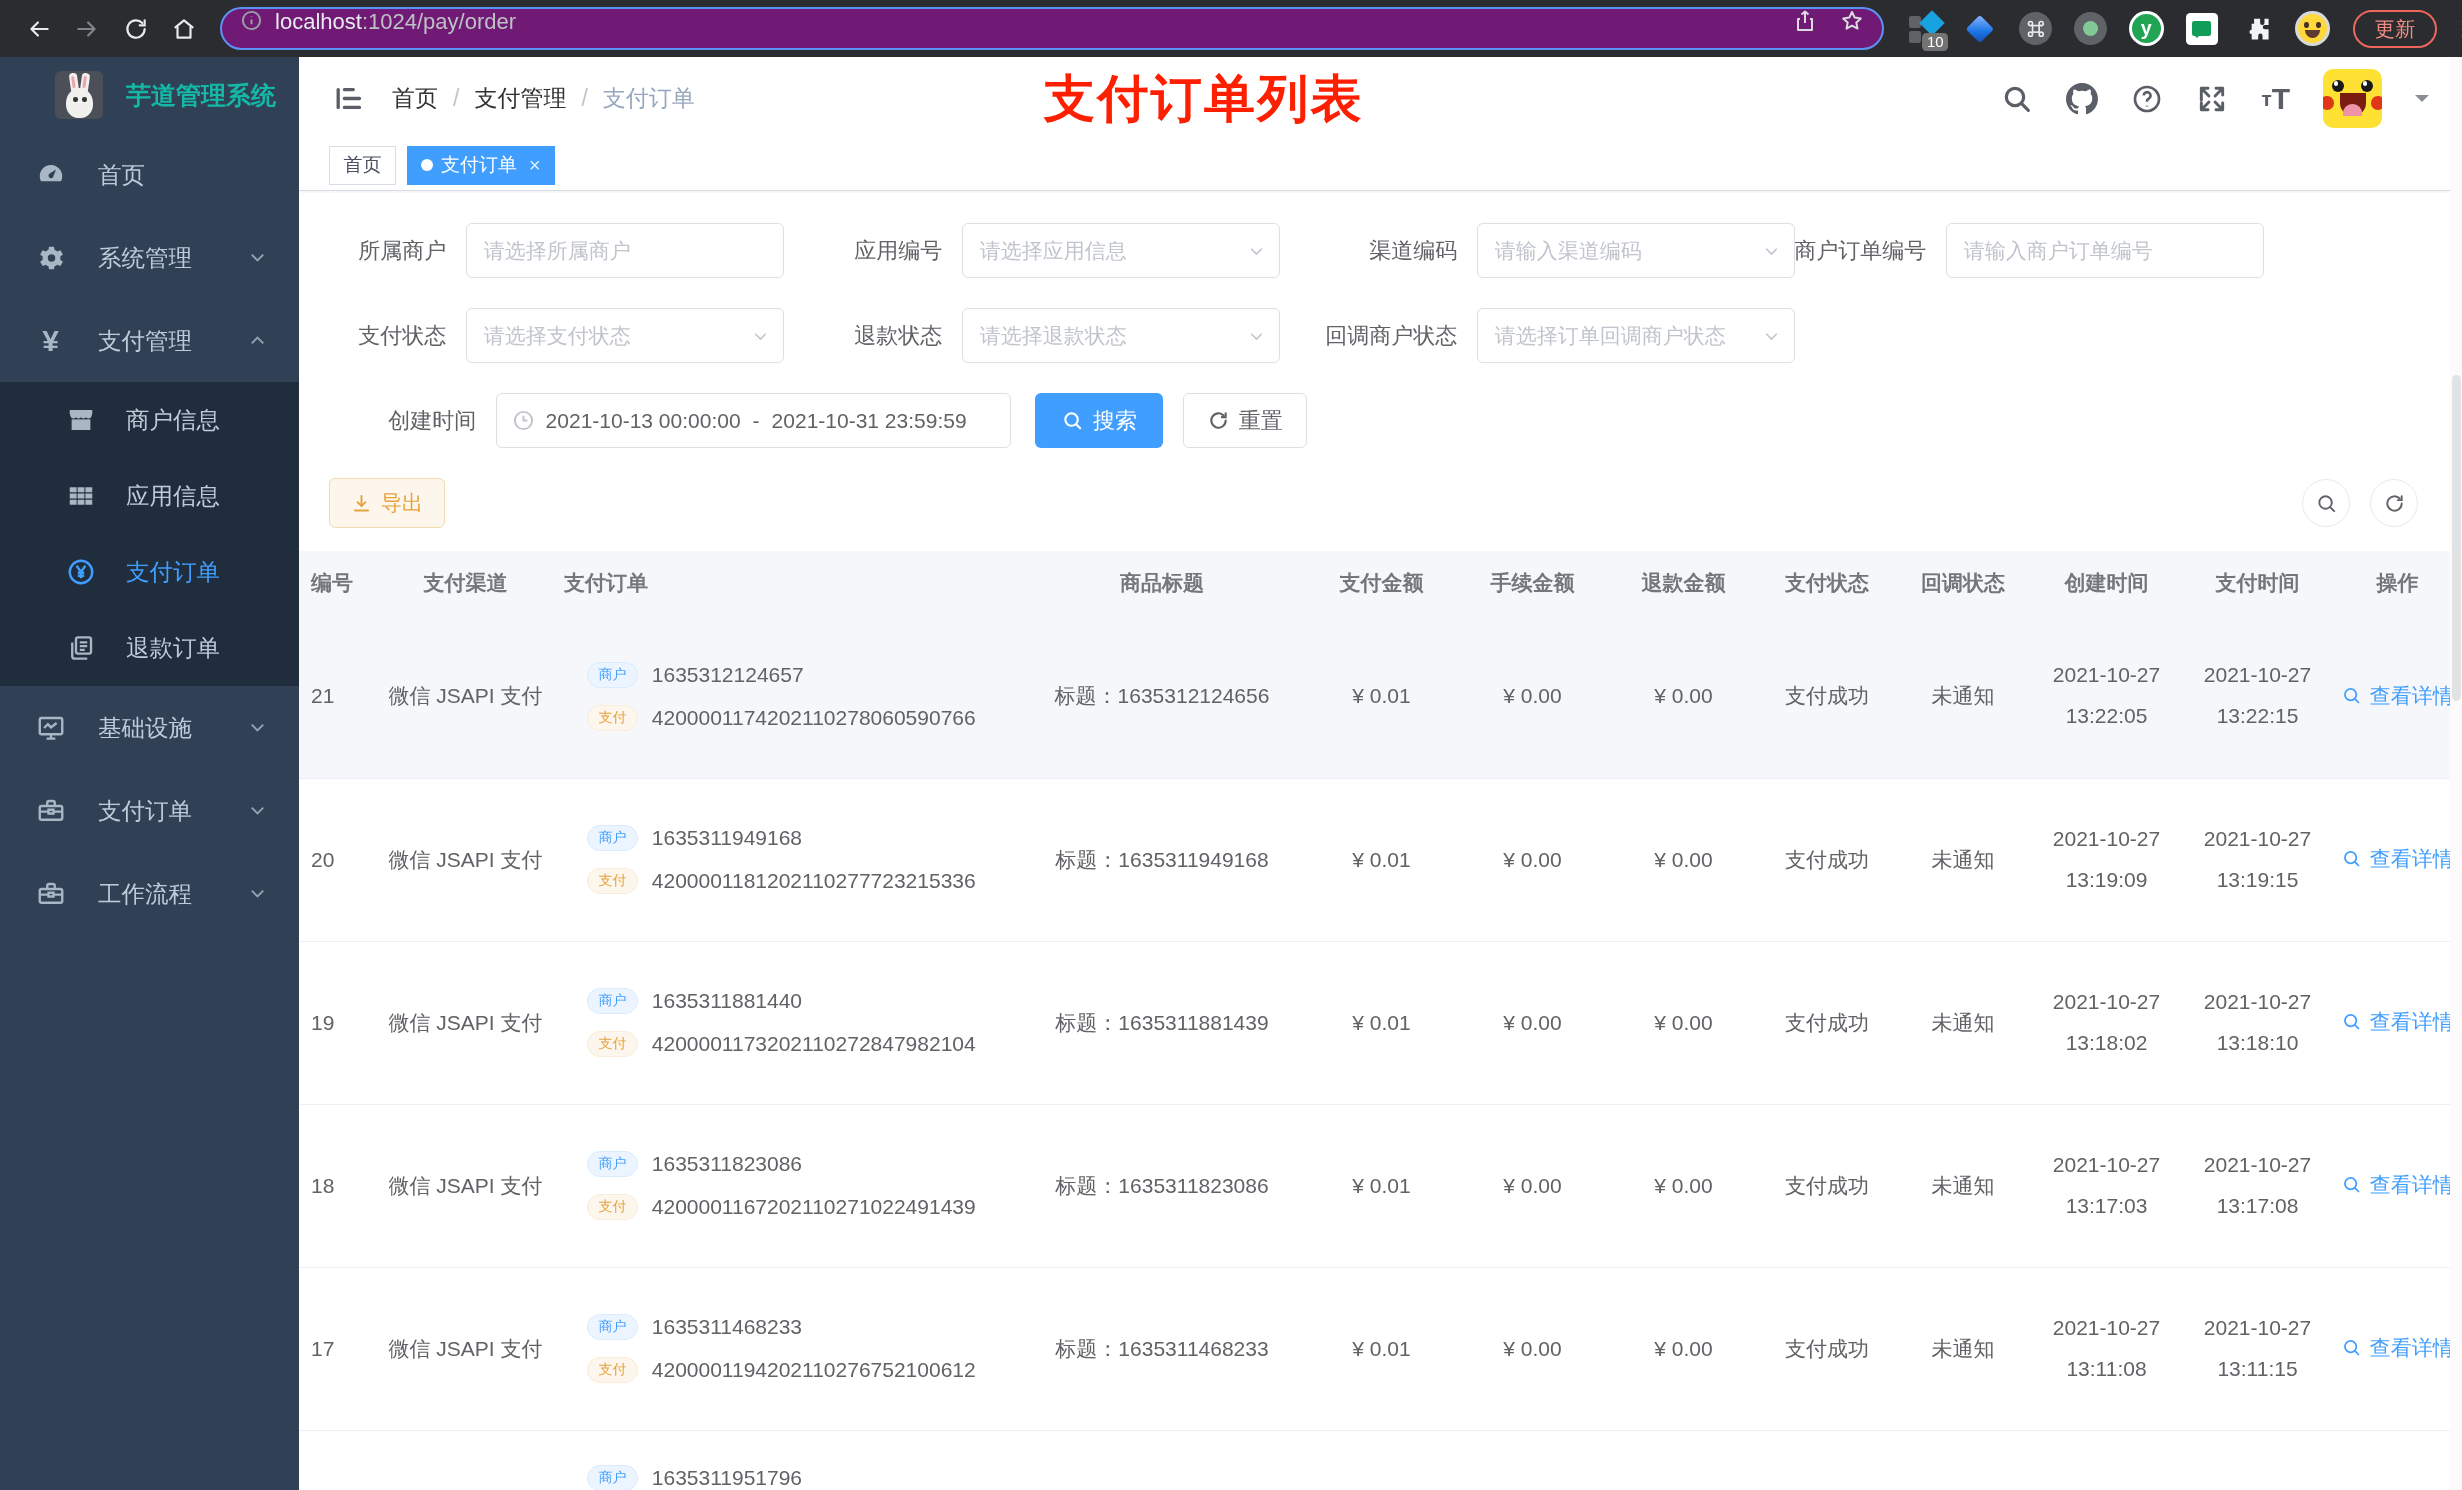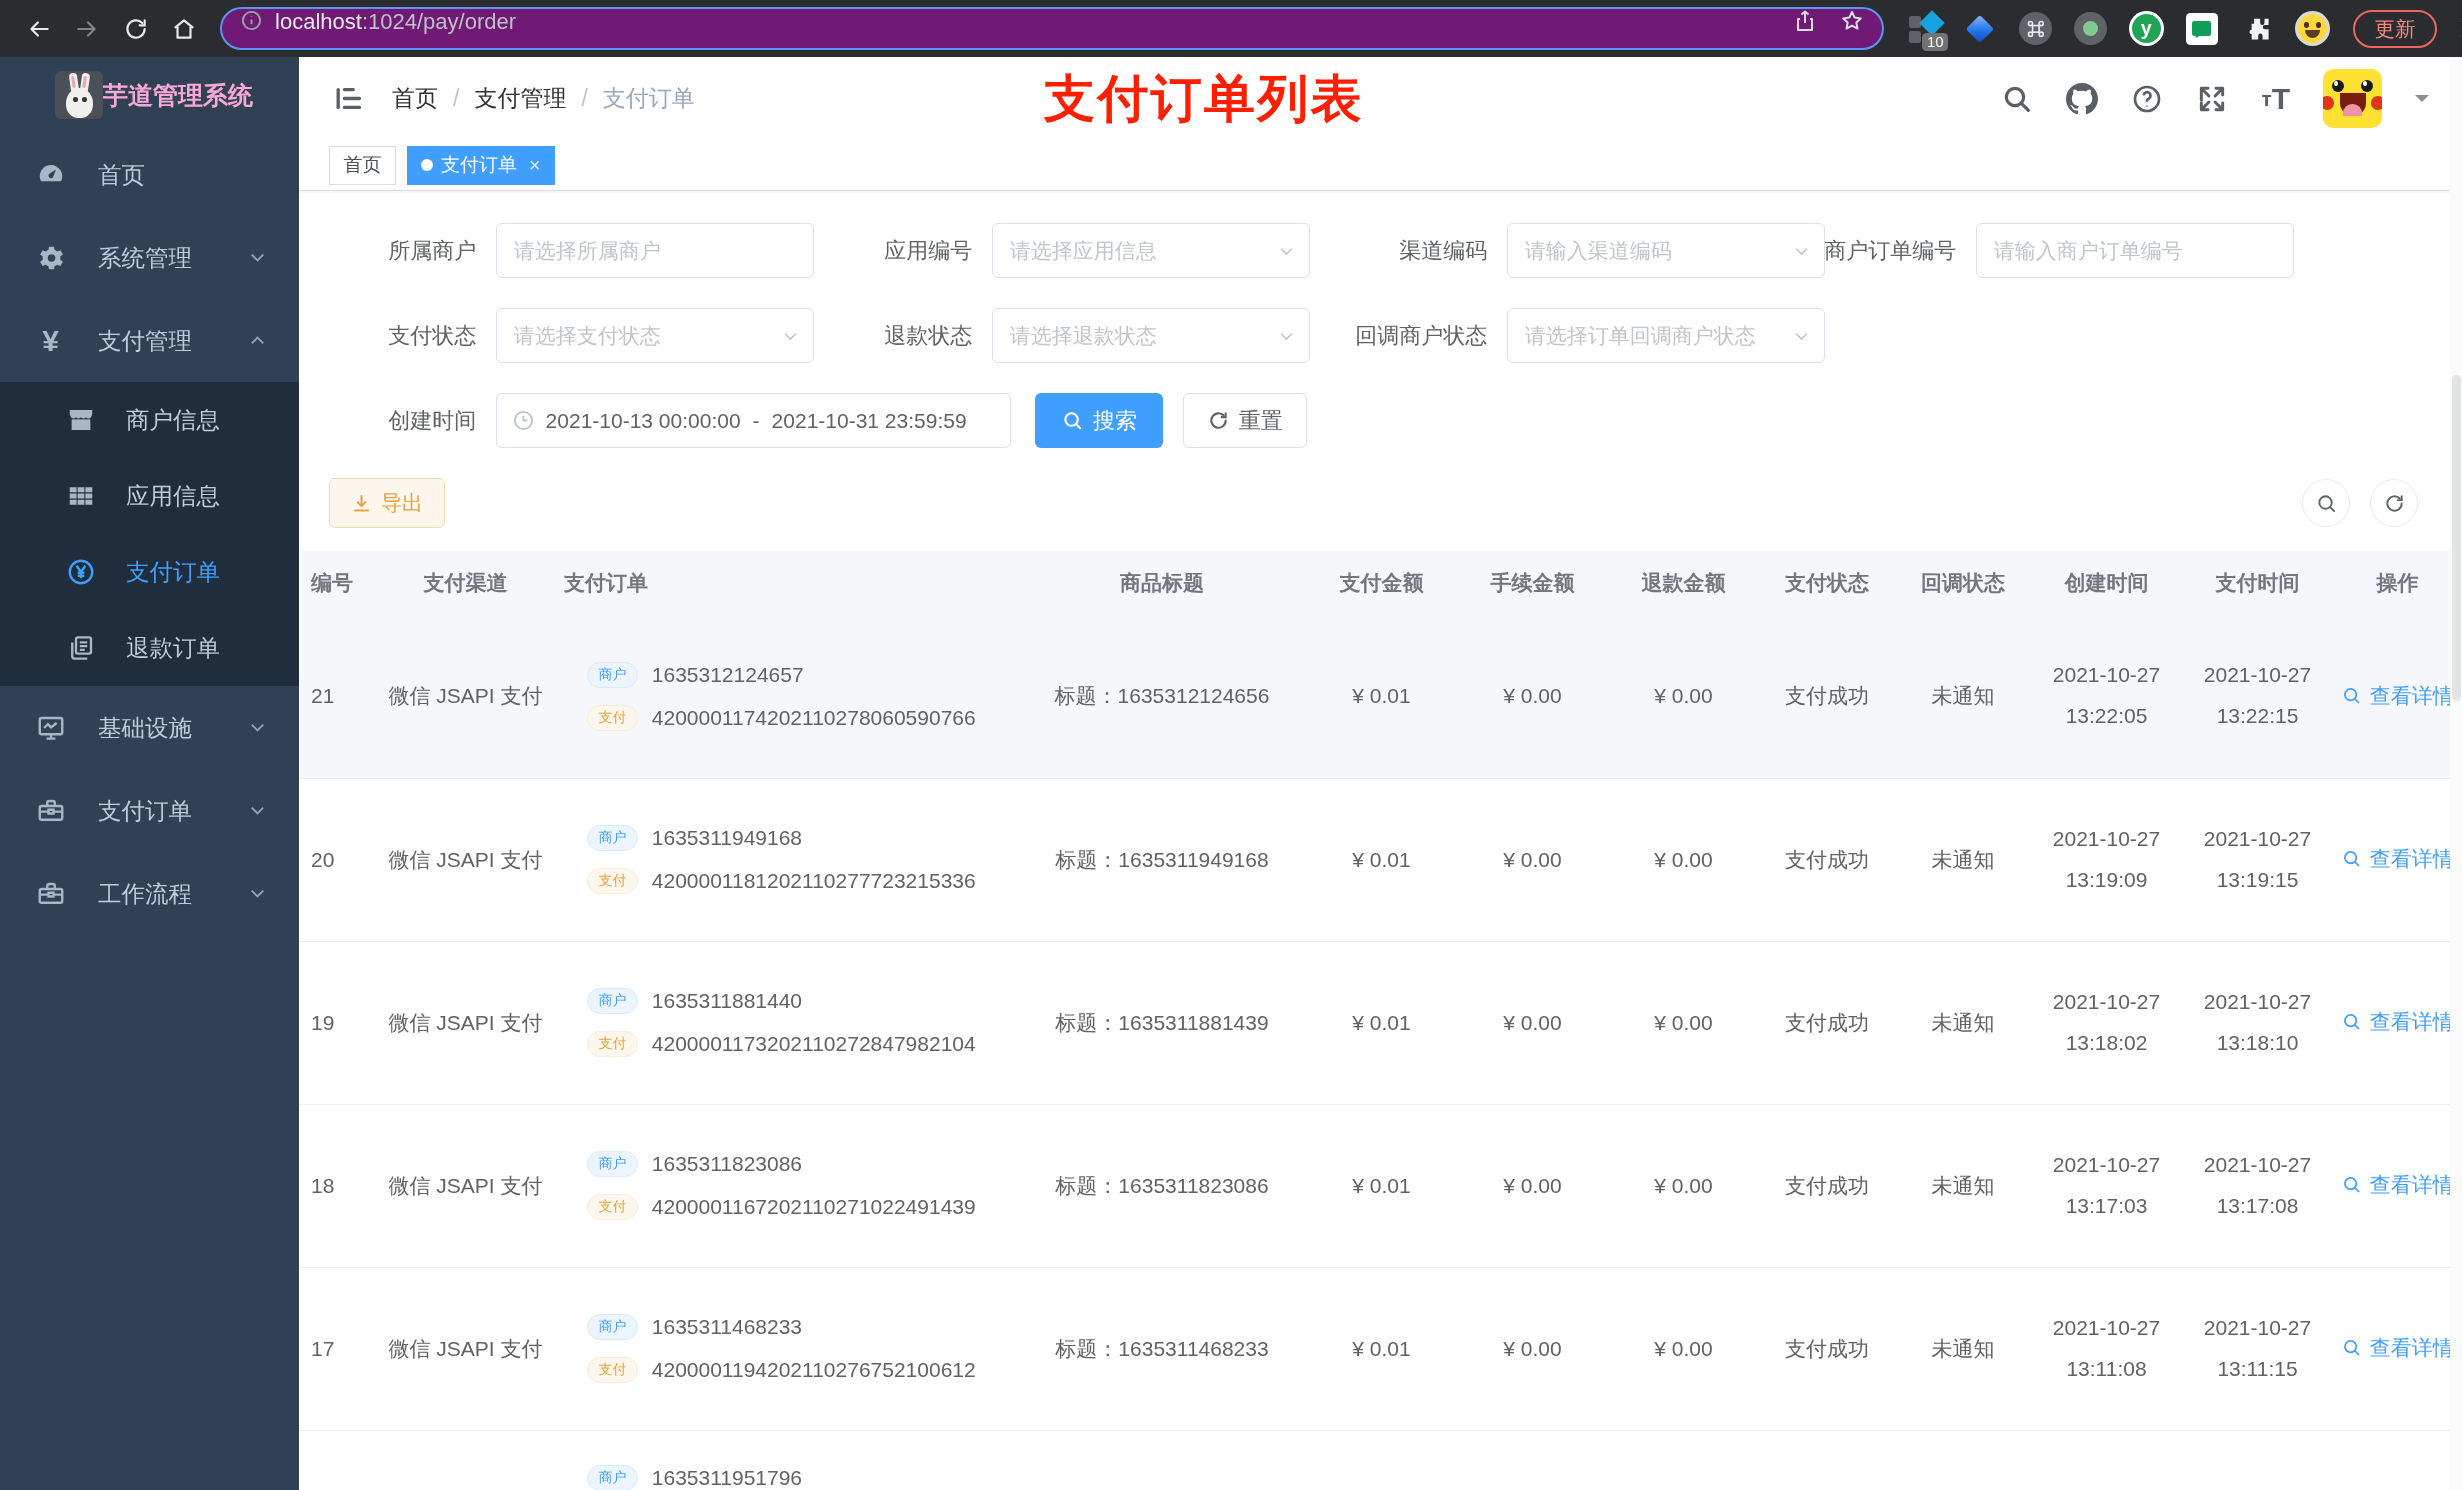--- a/index.html
+++ b/index.html
@@ -40,21 +40,21 @@
   .sidebar{position:absolute;top:0;left:0;bottom:0;width:299px;background:#304156;overflow:hidden;z-index:10}
   .logo-row{height:76px;display:flex;align-items:center;padding-left:55px}
   .logo-img{width:48px;height:48px;border-radius:6px;background:#4a4f58;position:relative;overflow:hidden;flex:none}
   .logo-img .body{position:absolute;left:10.6px;top:16.7px;width:27px;height:30px;background:#f2f0ec;border-radius:50% 50% 45% 45%}
   .logo-img .ear{position:absolute;width:7.6px;height:19.7px;background:#f2f0ec;border-radius:3.8px;top:1.5px}
   .logo-img .ear.l{left:15px;transform:rotate(-8deg)}
   .logo-img .ear.r{left:26px;transform:rotate(8deg)}
   .logo-img .ear:after{content:"";position:absolute;left:2.3px;top:3px;width:3px;height:12px;background:#e8a7b0;border-radius:1.5px}
   .logo-img .eye{position:absolute;width:4.5px;height:4.5px;border-radius:50%;background:#333;top:26px}
   .logo-img .eye.l{left:18px}.logo-img .eye.r{left:27px}
-  .logo-title{color:#f9a8d4;font-size:25px;font-weight:700;white-space:nowrap}
+  .logo-title{color:#14b8a6;font-size:25px;font-weight:700;margin-left:23px;white-space:nowrap}
   .menu-item{height:83px;display:flex;align-items:center;padding:0 30px 0 33px;color:#bfcbd9;font-size:23.5px;cursor:pointer;white-space:nowrap}
   .menu-item .ic{width:35px;margin-right:30px;display:flex;justify-content:center;color:#a9b6c4}
   .menu-item .ic svg{width:30px;height:30px}
   .menu-item .yen-txt{font-size:30px;font-weight:700;line-height:1}
   .chev{margin-left:auto;color:#93a2b1}
   .chev svg{width:23px;height:23px}
   .submenu{background:#1f2d3d}
   .submenu-item{height:76px;display:flex;align-items:center;padding-left:64px;font-size:23.5px;color:#bfcbd9;cursor:pointer;white-space:nowrap}
   .submenu-item .ic{width:33px;margin-right:29px;display:flex;justify-content:center;color:#a9b6c4}
   .submenu-item .ic svg{width:30px;height:30px}
@@ -90,21 +90,21 @@
   
   .tags{height:51px;border-bottom:1.5px solid #d8dce5;display:flex;align-items:center;padding-left:30px;gap:10.6px;background:#fff;box-shadow:0 1.5px 4.5px rgba(0,21,41,.05)}
   .tag-item{height:39px;padding:0 13.6px;border:1.5px solid #d8dce5;font-size:19px;color:#495060;display:inline-flex;align-items:center;gap:7.6px;background:#fff;cursor:pointer;white-space:nowrap}
   .tag-item.active{background:#409eff;border-color:#409eff;color:#fff}
   .tag-item .dot{width:12px;height:12px;border-radius:50%;background:#fff}
   .tag-item .close-x{font-size:19.7px;margin-left:4.5px;opacity:.85}
 
   
   .content{position:absolute;top:136px;left:0;right:0;bottom:0;overflow:hidden;background:#fff}
   .filter-area{padding-top:30px}
-  .f-grid{display:grid;grid-template-columns:496px 515px 469px 575px;row-gap:30px;padding-left:30px}
+  .f-grid{display:grid;grid-template-columns:496px 515px 469px 575px;row-gap:30px;}
   .f-cell{display:flex;align-items:center}
   .f-label{width:167px;text-align:right;padding-right:19.7px;font-size:22px;color:#606266;font-weight:500;flex:none;white-space:nowrap}
   .f-input{position:relative;width:318px;height:55px;border:1.5px solid #dcdfe6;border-radius:6px;background:#fff;display:flex;align-items:center;padding:0 16.7px;flex:none}
   .f-input input{border:none;outline:none;width:100%;font-size:21px;color:#606266;background:transparent;font-family:inherit}
   .f-input input::placeholder{color:#c0c4cc}
   .f-input.sel input{padding-right:35px}
   .sel-arrow{position:absolute;right:12px;top:50%;transform:translateY(-50%);color:#c0c4cc}
   .sel-arrow svg{width:21px;height:21px}
   .date-row{margin-top:30px;display:flex;align-items:center;padding-left:30px}
   .date-input{width:515px;height:55px;border:1.5px solid #dcdfe6;border-radius:6px;display:flex;align-items:center;padding:0 15px;font-size:21px;color:#606266;cursor:text;white-space:nowrap}

